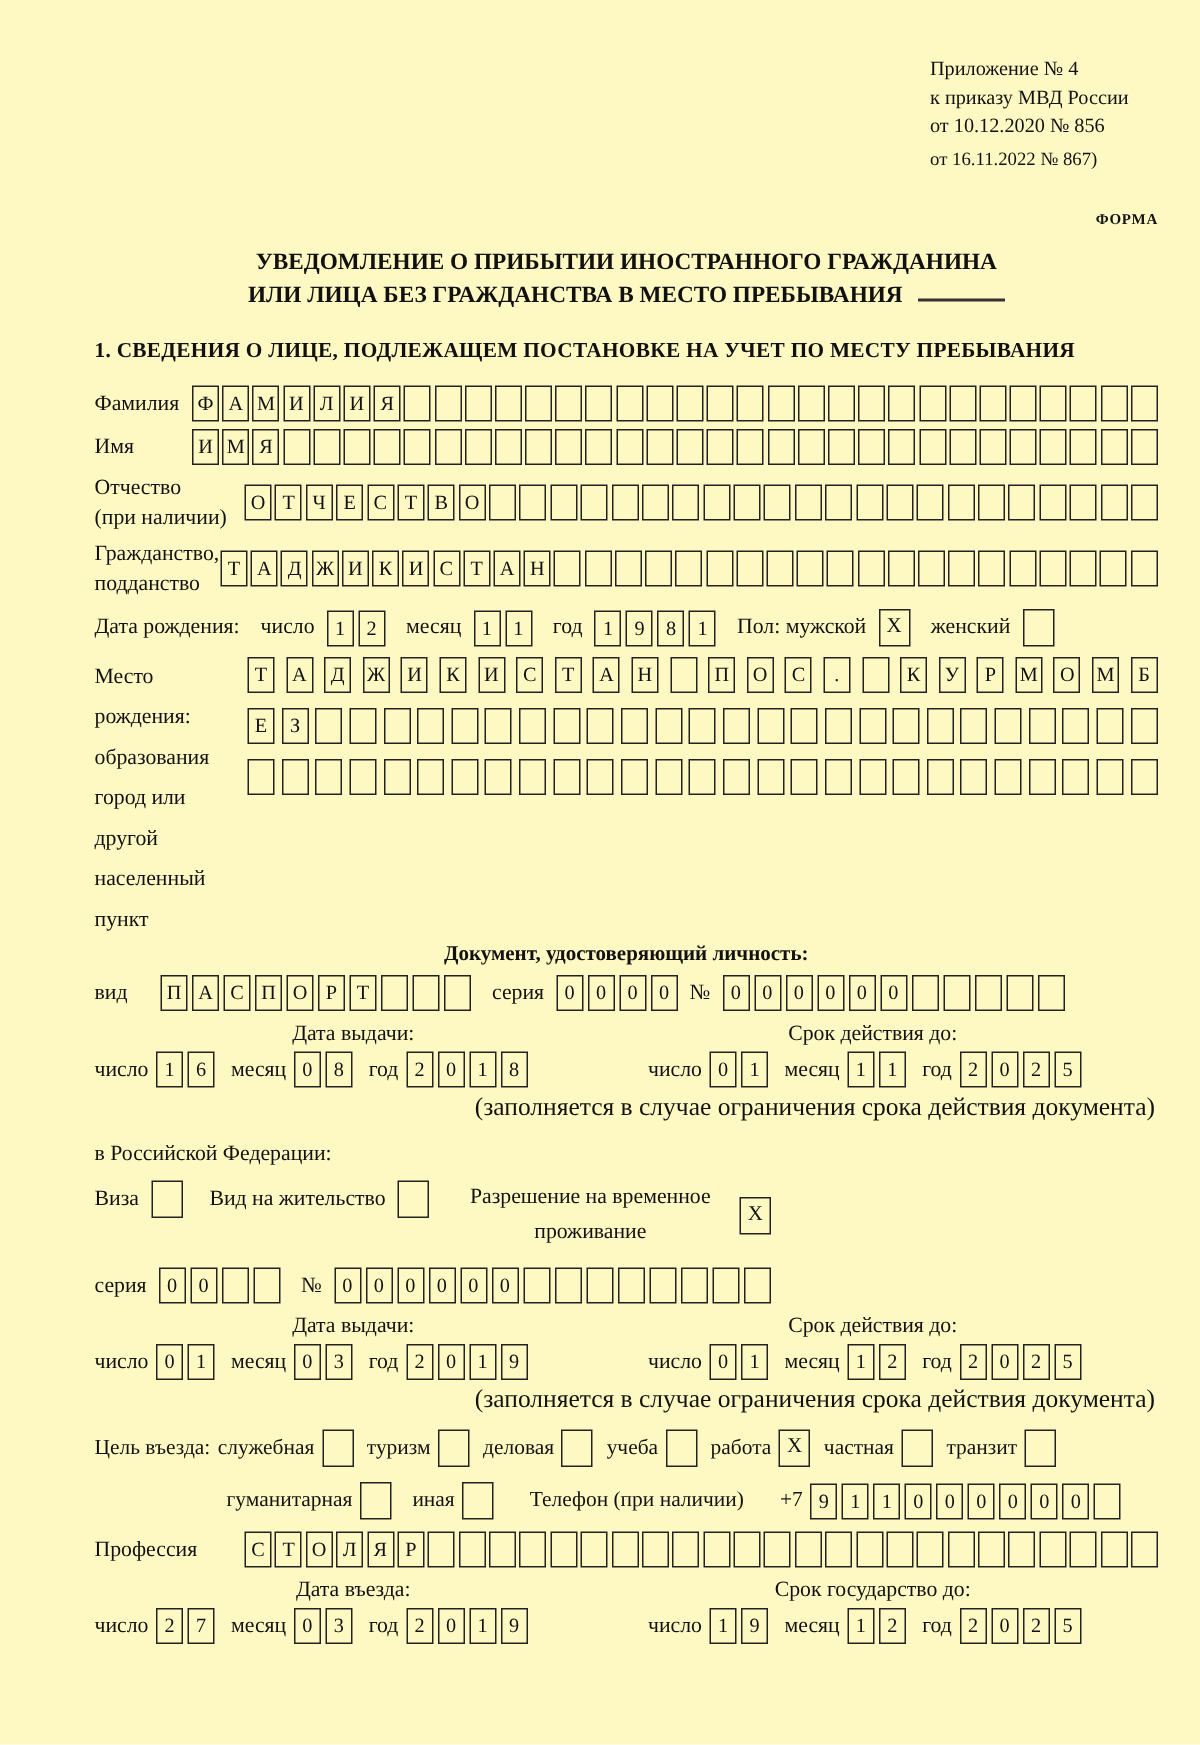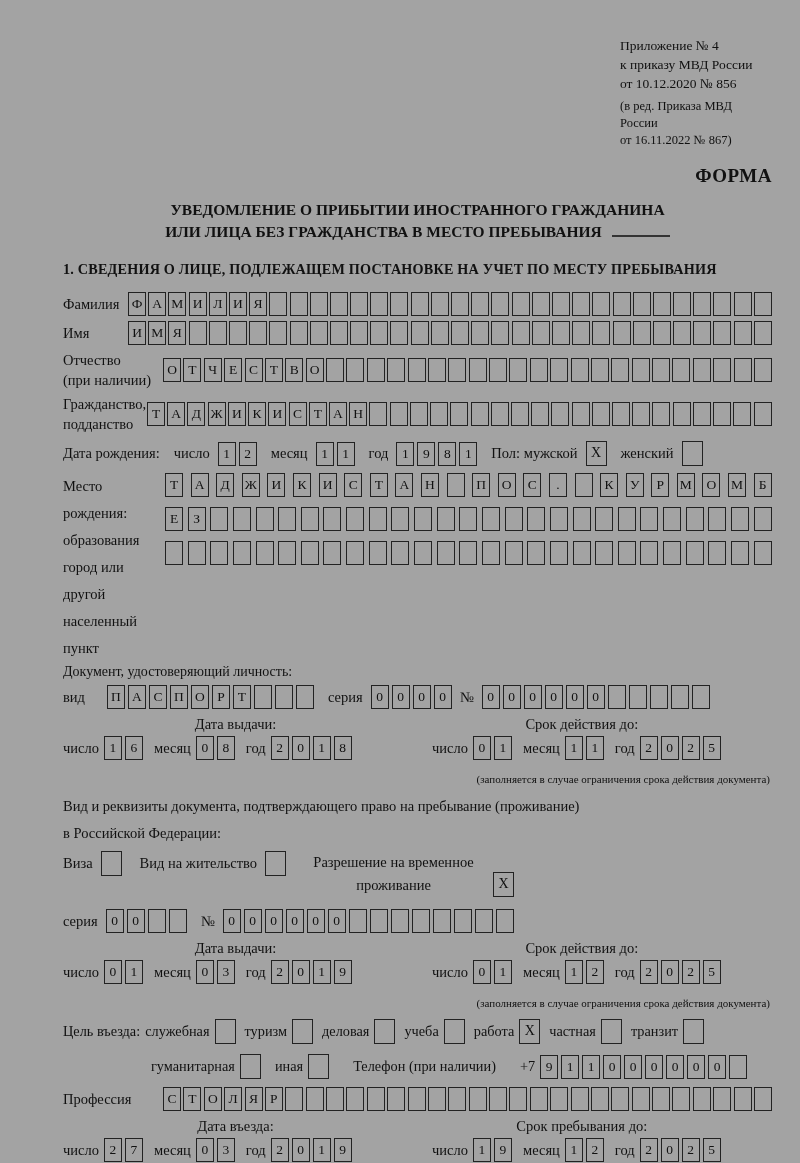--- a/index.html
+++ b/index.html
@@ -1,22 +1,22 @@
 <!DOCTYPE html>
 <html><head>
 <meta charset="utf-8">
 <style>
   * { box-sizing: border-box; margin: 0; padding: 0; }
   body { background: #ffffff; font-family: "Liberation Serif", "DejaVu Serif", serif; color: #111; }
-  .page { width: 800px; height: 1163px; overflow: hidden; background: #a3a3a3; padding: 36px 28px 0 63px; position: relative; }
+  .page { width: 800px; height: 1163px; overflow: hidden; background: #fef9c3; padding: 36px 28px 0 63px; position: relative; }
 
   
   .hdr { margin-left: 557px; font-size: 13.5px; line-height: 19px; }
   .hdr .small { font-size: 12.5px; line-height: 17px; margin-top: 5px; }
-  .forma { text-align: right; font-weight: bold; font-size: 19px; margin-top: 16px; letter-spacing: .5px; }
+  .forma { text-align: right; font-weight: bold; font-size: 10px; margin-top: 26px; letter-spacing: .5px; }
 
   .title { text-align: center; font-weight: bold; font-size: 15.5px; line-height: 22px; margin-top: 12px; }
   .blank { display: inline-block; width: 58px; border-bottom: 2px solid #333; height: 12px; margin-left: 10px; }
   .sec { font-weight: bold; font-size: 14.2px; margin-top: 18px; letter-spacing: .2px; }
 
   .lbl { font-size: 14.5px; line-height: 24px; }
   .lbl2 { font-size: 14.5px; line-height: 20px; }
 
   .frow { display: flex; align-items: center; margin-top: 5px; }
   .row-boxes { display: flex; gap: 2px; }
@@ -38,53 +38,52 @@
   .inlinerow { display: flex; align-items: center; margin-top: 7px; font-size: 14.5px; }
   .inlinerow .gap-s { margin-left: 8px; }
   .inlinerow .gap-m { margin-left: 14px; }
 
   .dg { gap: 3px; }
 
   .bp-block { display: flex; margin-top: 7px; }
   .bp-labels { width: 162px; font-size: 14.5px; line-height: 27px; }
   .bp-rows .row-boxes { margin-bottom: 10px; }
 
-  .center-bold { text-align: left; font-weight: normal; font-size: 14px; margin-top: 2px; }
+  .center-bold { text-align: center; font-weight: bold; font-size: 14px; margin-top: 2px; }
 
   .dates-row { display: flex; margin-top: 7px; }
   .dcol .dhead { text-align: center; font-size: 14.5px; margin-bottom: 3px; }
   .dfields { display: flex; align-items: center; font-size: 14.5px; }
   .dfields .flabel { margin-right: 5px; }
   .dfields .row-boxes { margin-right: 11px; }
   .dcol.left { width: 345px; }
   .dcol.right { margin-left: 24px; }
-  .note { font-size: 11px; text-align: right; margin-top: 13px; padding-right: 2px; }
+  .note { font-size: 17px; text-align: right; margin-top: 3px; padding-right: 2px; }
 
   .para { font-size: 14.5px; line-height: 27px; margin-top: 8px; }
 
   .permit-row { display: flex; align-items: flex-start; margin-top: 4px; font-size: 14.5px; }
-  .permit-item { display: flex; align-items: flex-end; }
+  .permit-item { display: flex; align-items: center; }
   .permit-item .pl { line-height: 25px; margin-right: 8px; }
   .pl-center { text-align: center; line-height: 23px; margin-right: 8px; }
 
   .purpose-row { display: flex; align-items: center; margin-top: 10px; font-size: 14.3px; flex-wrap: nowrap; }
   .purpose-row .pl { margin-right: 5px; white-space: nowrap; }
   .purpose-row .cbox { margin-right: 9px; flex: 0 0 21px; }
 </style>
 </head>
 <body>
 
 <div class="page">
 
   <div class="hdr">
     <div>Приложение № 4</div>
     <div>к приказу МВД России</div>
     <div>от 10.12.2020 № 856</div>
     <div class="small">
-      <div>(в ред. Приказа МВД России</div>
       <div>от 16.11.2022 № 867)</div>
     </div>
   </div>
 
   <div class="forma">ФОРМА</div>
 
   <div class="title">
     <div>УВЕДОМЛЕНИЕ О ПРИБЫТИИ ИНОСТРАННОГО ГРАЖДАНИНА</div>
     <div><span>ИЛИ ЛИЦА БЕЗ ГРАЖДАНСТВА В МЕСТО ПРЕБЫВАНИЯ</span><span class="blank"></span></div>
   </div>
@@ -447,21 +446,20 @@
             <span class="cell">0</span>
             <span class="cell">2</span>
             <span class="cell">5</span>
           </div>
       </div>
     </div>
   </div>
   <div class="note">(заполняется в случае ограничения срока действия документа)</div>
 
   <div class="para">
-    <div>Вид и реквизиты документа, подтверждающего право на пребывание (проживание)</div>
     <div>в Российской Федерации:</div>
   </div>
 
   <div class="permit-row">
     <div class="permit-item">
       <span class="pl">Виза</span>
       <span class="cbox"></span>
     </div>
     <div class="permit-item" style="margin-left:18px">
       <span class="pl">Вид на жительство</span>
@@ -640,21 +638,21 @@
         <span class="flabel">год</span>
         <div class="row-boxes dg">
             <span class="cell">2</span>
             <span class="cell">0</span>
             <span class="cell">1</span>
             <span class="cell">9</span>
           </div>
       </div>
     </div>
     <div class="dcol right">
-      <div class="dhead">Срок пребывания до:</div>
+      <div class="dhead">Срок государство до:</div>
       <div class="dfields">
         <span class="flabel">число</span>
         <div class="row-boxes dg">
             <span class="cell">1</span>
             <span class="cell">9</span>
           </div>
         <span class="flabel">месяц</span>
         <div class="row-boxes dg">
             <span class="cell">1</span>
             <span class="cell">2</span>

